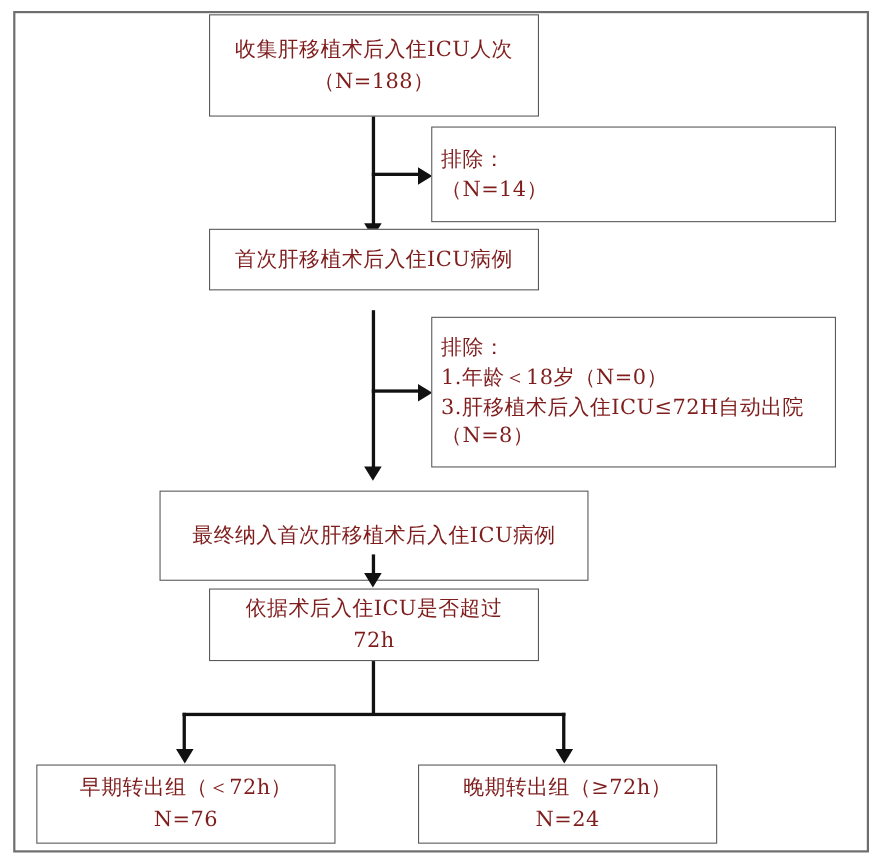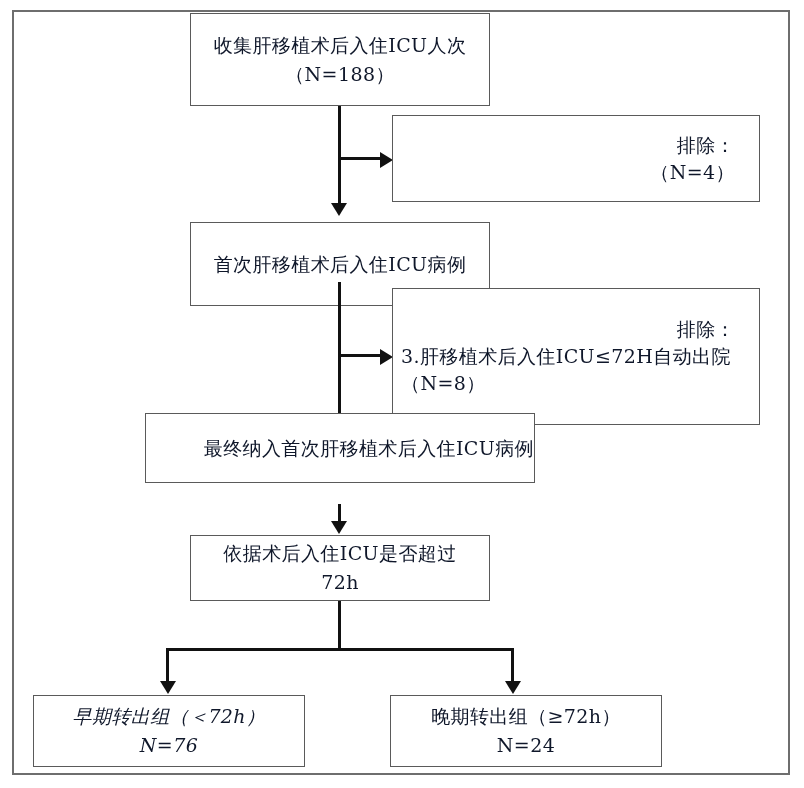--- a/index.html
+++ b/index.html
@@ -25,34 +25,34 @@
     width: 778px;
     height: 765px;
     border: 2px solid #6e6e6e;
     box-sizing: border-box;
   }
   .node {
     position: absolute;
     box-sizing: border-box;
     border: 1.5px solid #5a5a5a;
     background: #ffffff;
-    color: #0f172a;
+    color: #7f1d1d;
     display: flex;
     flex-direction: column;
     justify-content: center;
     font-size: 19px;
     line-height: 1.52;
     letter-spacing: 0.4px;
   }
   .node.center {
     align-items: center;
     text-align: center;
   }
   .node.left {
-    align-items: flex-end;
+    align-items: flex-start;
     text-align: left;
     padding-left: 8px;
     padding-right: 24px;
     line-height: 1.42;
   }
   .node .ln {
     display: block;
     white-space: nowrap;
   }
   .node.left .ln {
@@ -99,60 +99,61 @@
   </div>
 
   <div class="vline" style="left:338px; top:106px; height:100px;"></div>
   <div class="arrow-down" style="left:331px; top:203px;"></div>
 
   <div class="hline" style="left:338px; top:157px; width:46px;"></div>
   <div class="arrow-right" style="left:380px; top:152px;"></div>
 
   <div class="node left" style="left:392px; top:115px; width:368px; height:87px;">
     <span class="ln">排除：</span>
-    <span class="ln">（N=4）</span>
+    <span class="ln">（N=14）</span>
   </div>
 
-  <div class="node center" style="left:190px; top:222px; width:300px; height:84px;">
+  <div class="node center" style="left:190px; top:208px; width:300px; height:56px;">
     <span class="ln">首次肝移植术后入住ICU病例</span>
   </div>
 
   <div class="vline" style="left:338px; top:282px; height:150px;"></div>
   <div class="arrow-down" style="left:331px; top:424px;"></div>
 
   <div class="hline" style="left:338px; top:354px; width:46px;"></div>
   <div class="arrow-right" style="left:380px; top:349px;"></div>
 
   <div class="node left" style="left:392px; top:288px; width:368px; height:137px;">
     <span class="ln">排除：</span>
+    <span class="ln">1.年龄＜18岁（N=0）</span>
     <span class="ln">3.肝移植术后入住ICU≤72H自动出院（N=8）</span>
   </div>
 
-  <div class="node center" style="left:145px; top:413px; width:390px; height:70px;align-items:flex-end;">
+  <div class="node center" style="left:145px; top:446px; width:390px; height:82px;">
     <span class="ln">最终纳入首次肝移植术后入住ICU病例</span>
   </div>
 
   <div class="vline" style="left:338px; top:504px; height:20px;"></div>
   <div class="arrow-down" style="left:331px; top:521px;"></div>
 
   <div class="node center" style="left:190px; top:535px; width:300px; height:66px;">
     <span class="ln">依据术后入住ICU是否超过</span>
     <span class="ln">72h</span>
   </div>
 
   <div class="vline" style="left:338px; top:601px; height:49px;"></div>
   <div class="hline" style="left:166px; top:648px; width:348px;"></div>
   <div class="vline" style="left:166px; top:648px; height:36px;"></div>
   <div class="arrow-down" style="left:160px; top:681px;"></div>
   <div class="vline" style="left:511px; top:648px; height:36px;"></div>
   <div class="arrow-down" style="left:505px; top:681px;"></div>
 
-  <div class="node center" style="left:33px; top:695px; width:272px; height:72px;font-style:italic;">
+  <div class="node center" style="left:33px; top:695px; width:272px; height:72px;">
     <span class="ln">早期转出组（＜72h）</span>
     <span class="ln">N=76</span>
   </div>
 
-  <div class="node center" style="left:390px; top:695px; width:272px; height:72px;">
+  <div class="node center" style="left:380px; top:695px; width:272px; height:72px;">
     <span class="ln">晚期转出组（≥72h）</span>
     <span class="ln">N=24</span>
   </div>
 
 </div>
 
 </body></html>

